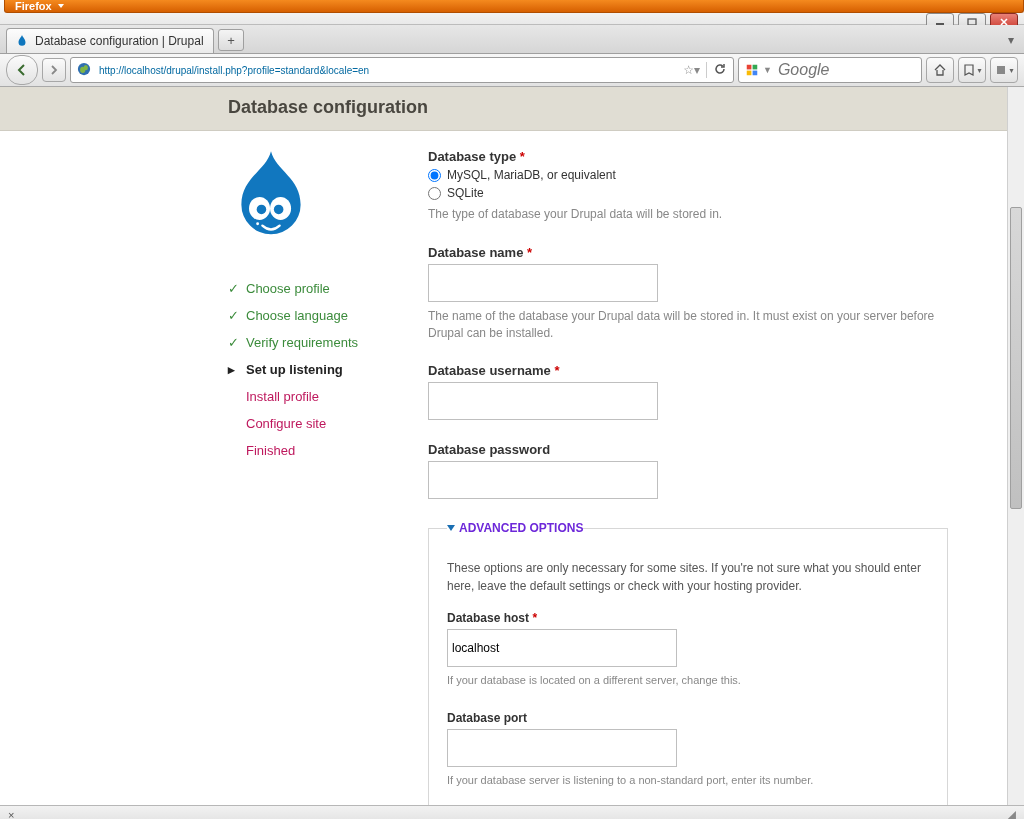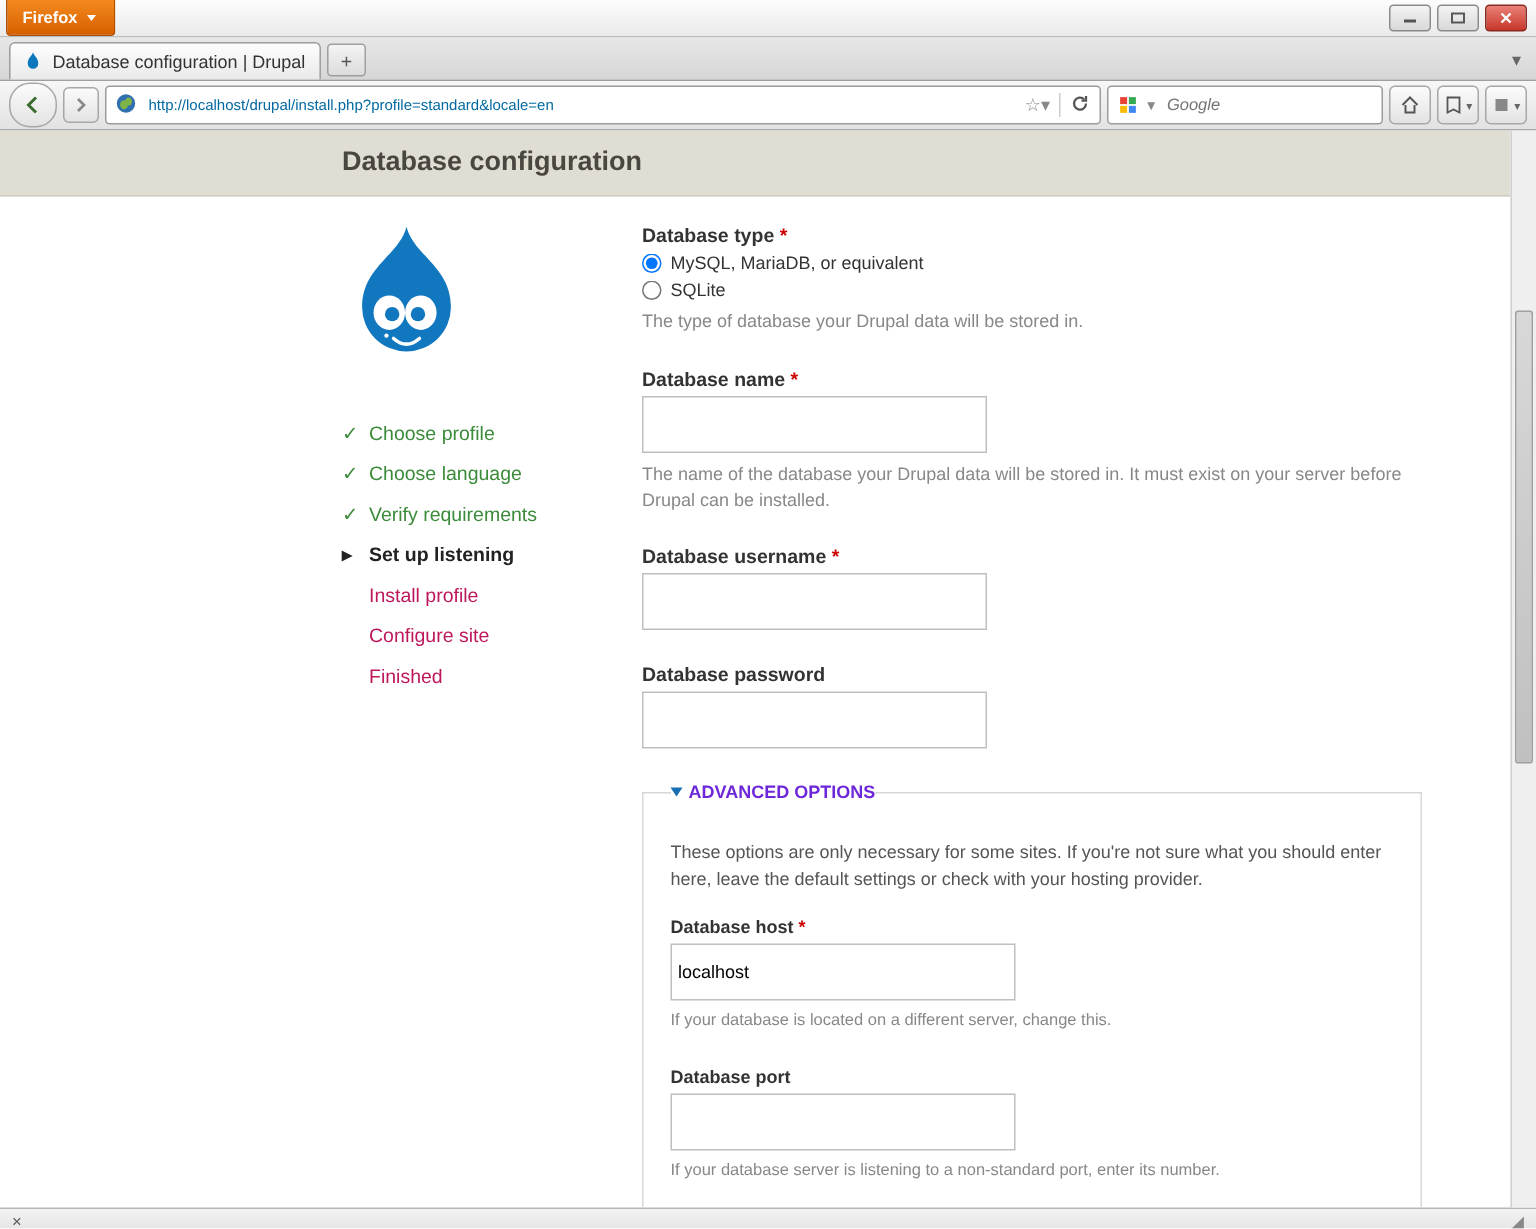--- a/index.html
+++ b/index.html
@@ -1,19 +1,19 @@
 <!DOCTYPE html>
 <html><head>
 <meta charset="utf-8">
 <style>
 html,body{margin:0;padding:0;height:100%;font-family:"Segoe UI",Tahoma,Arial,sans-serif;font-size:12px;background:#fff;}
 
 .window{width:1024px;height:819px;position:relative;background:#fff;box-sizing:border-box;overflow:hidden;}
 
-.ff-row{height:24px;background:linear-gradient(#fdfdfd,#e9e9e9);border-bottom:1px solid #bcbcbc;display:flex;align-items:stretch;}
+.ff-row{height:24px;background:linear-gradient(#fdfdfd,#e9e9e9);border-bottom:1px solid #bcbcbc;display:flex;align-items:stretch;flex-direction:column;}
 .ff-btn{background:linear-gradient(#f58a1f,#d65f00);color:#fff;font-weight:bold;font-size:11px;padding:0 12px 0 10px;display:flex;align-items:center;border:1px solid #b04e00;border-top:none;border-radius:0 0 3px 3px;margin-left:4px;cursor:pointer;}
 .ff-btn .caret{margin-left:6px;width:0;height:0;border-left:3px solid transparent;border-right:3px solid transparent;border-top:4px solid #fff;}
 .win-controls{margin-left:auto;display:flex;align-items:center;padding-right:6px;gap:4px;}
 .win-controls .wc{width:26px;height:16px;border:1px solid #8a8a8a;border-radius:3px;background:linear-gradient(#f4f4f4,#d8d8d8);display:flex;align-items:center;justify-content:center;cursor:pointer;}
 .win-controls .wc.close{background:linear-gradient(#e98177,#c8362a);border-color:#8a2a22;color:#fff;}
 .win-controls .wc svg{display:block;}
 
 .tab-strip{height:28px;background:linear-gradient(#e7e7e7,#d6d6d6);display:flex;align-items:flex-end;padding-left:6px;border-bottom:1px solid #9f9f9f;position:relative;}
 .tab{height:24px;min-width:190px;background:linear-gradient(#fdfdfd,#eaeaea);border:1px solid #9f9f9f;border-bottom:none;border-radius:4px 4px 0 0;display:flex;align-items:center;padding:0 8px;gap:6px;font-size:12px;color:#333;cursor:pointer;}
 .tab .favicon{width:14px;height:14px;}
@@ -23,21 +23,21 @@
 .nav-row{height:32px;background:linear-gradient(#f7f7f7,#e2e2e2);border-bottom:1px solid #a9a9a9;display:flex;align-items:center;padding:0 6px;gap:4px;}
 .nav-btn{width:26px;height:24px;border:1px solid #a7a7a7;border-radius:4px;background:linear-gradient(#fbfbfb,#e3e3e3);display:flex;align-items:center;justify-content:center;cursor:pointer;color:#444;}
 .nav-back{width:30px;height:28px;border-radius:14px;}
 .nav-fwd{width:22px;height:22px;}
 .url-bar{flex:1;height:24px;border:1px solid #9c9c9c;border-radius:3px;background:#fff;display:flex;align-items:center;padding:0 6px;gap:6px;}
 .url-bar input{flex:1;border:none;outline:none;font-size:10px;color:#0369a1;background:transparent;}
 .url-star{color:#888;cursor:pointer;}
 .url-sep{width:1px;height:16px;background:#ccc;}
 .url-reload{color:#555;cursor:pointer;}
 .search-bar{width:170px;height:24px;border:1px solid #9c9c9c;border-radius:3px;background:#fff;display:flex;align-items:center;padding:0 6px;gap:4px;}
-.search-bar input{flex:1;border:none;outline:none;font-size:11px;color:#1d4ed8;font-style:italic;background:transparent;}
+.search-bar input{flex:1;border:none;outline:none;font-size:16px;color:#1d4ed8;font-style:italic;background:transparent;}
 .search-mag{color:#555;cursor:pointer;}
 
 .viewport{position:relative;height:718px;display:flex;}
 .page{flex:1;overflow:hidden;}
 .fake-scroll{width:16px;background:#efefef;border-left:1px solid #cfcfcf;position:relative;}
 .fake-scroll .thumb{position:absolute;left:2px;right:2px;top:120px;height:300px;background:linear-gradient(#d8d8d8,#c0c0c0);border:1px solid #9f9f9f;border-radius:2px;}
 
 .status-bar{height:17px;background:linear-gradient(#f2f2f2,#e2e2e2);border-top:1px solid #b7b7b7;display:flex;align-items:center;padding:0 8px;font-size:11px;color:#555;}
 .status-bar .sx{cursor:pointer;}
 .status-bar .grip{margin-left:auto;color:#888;}

